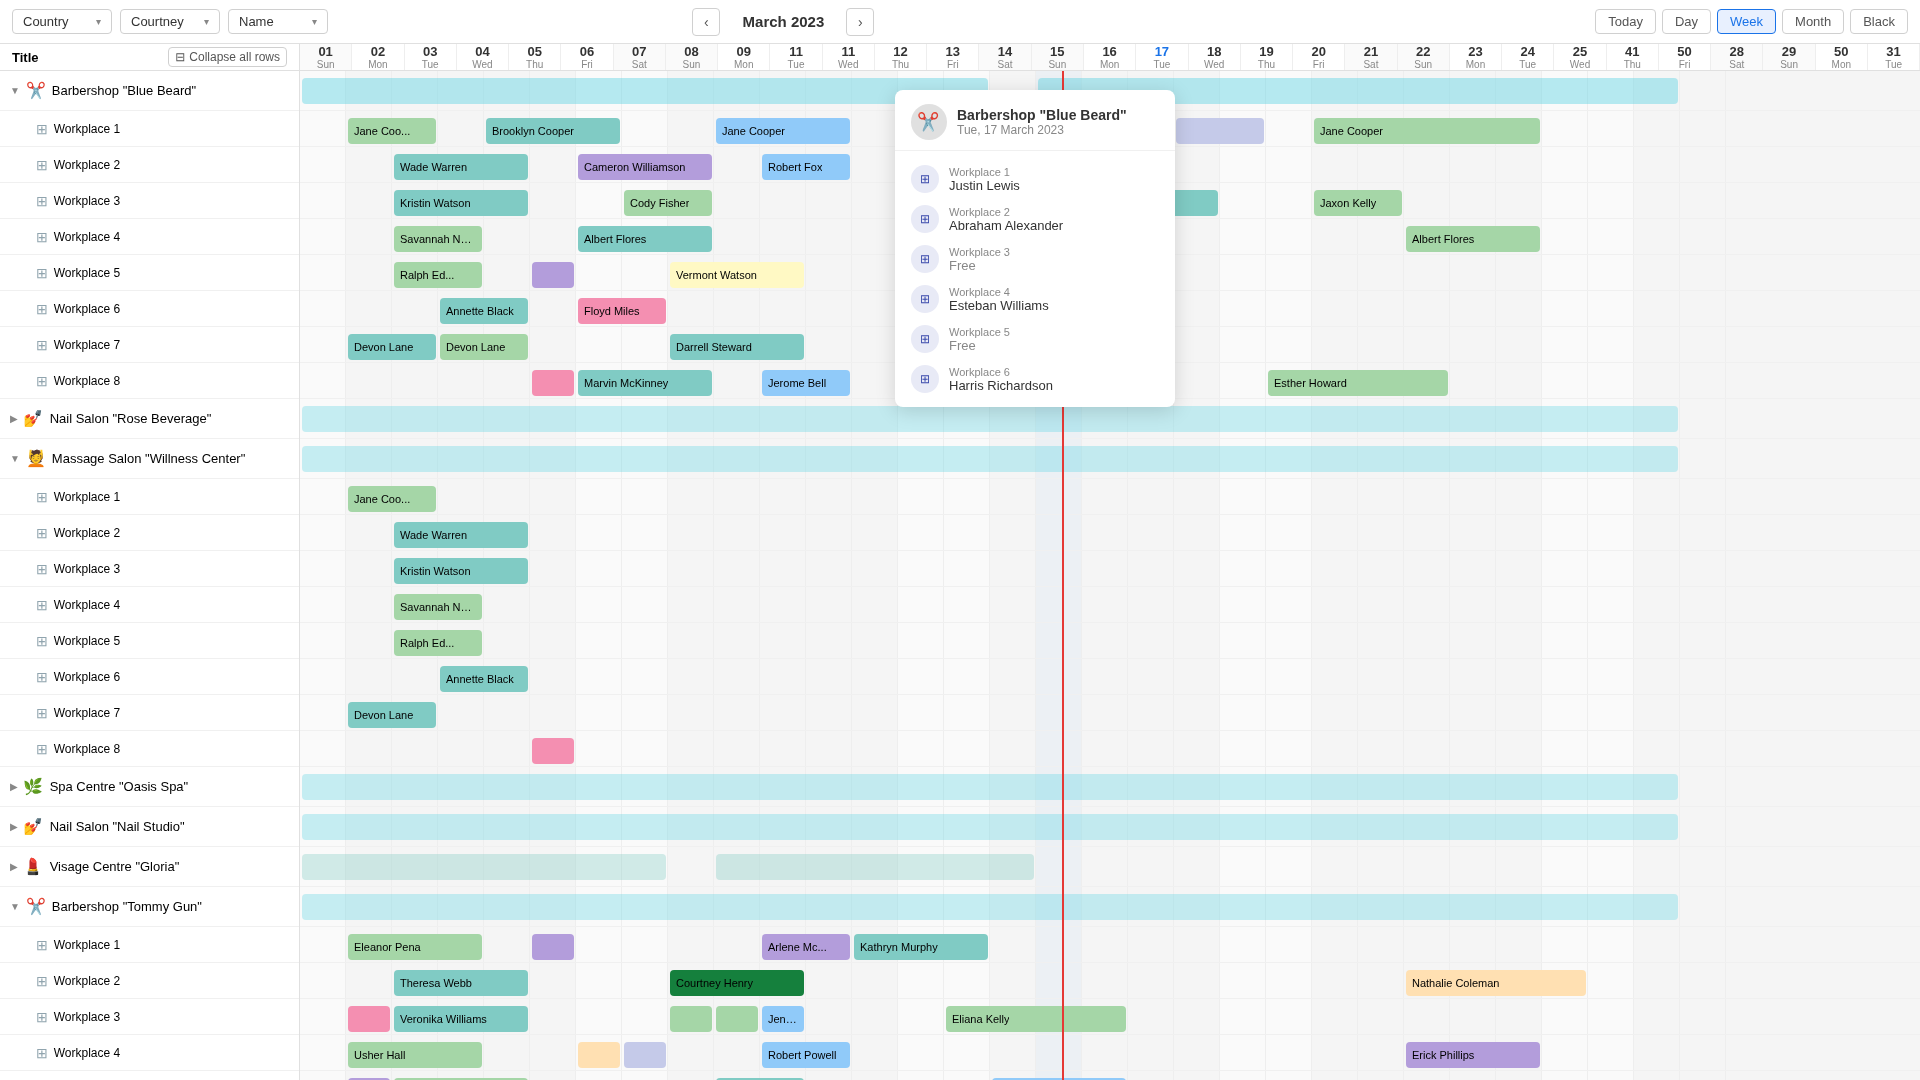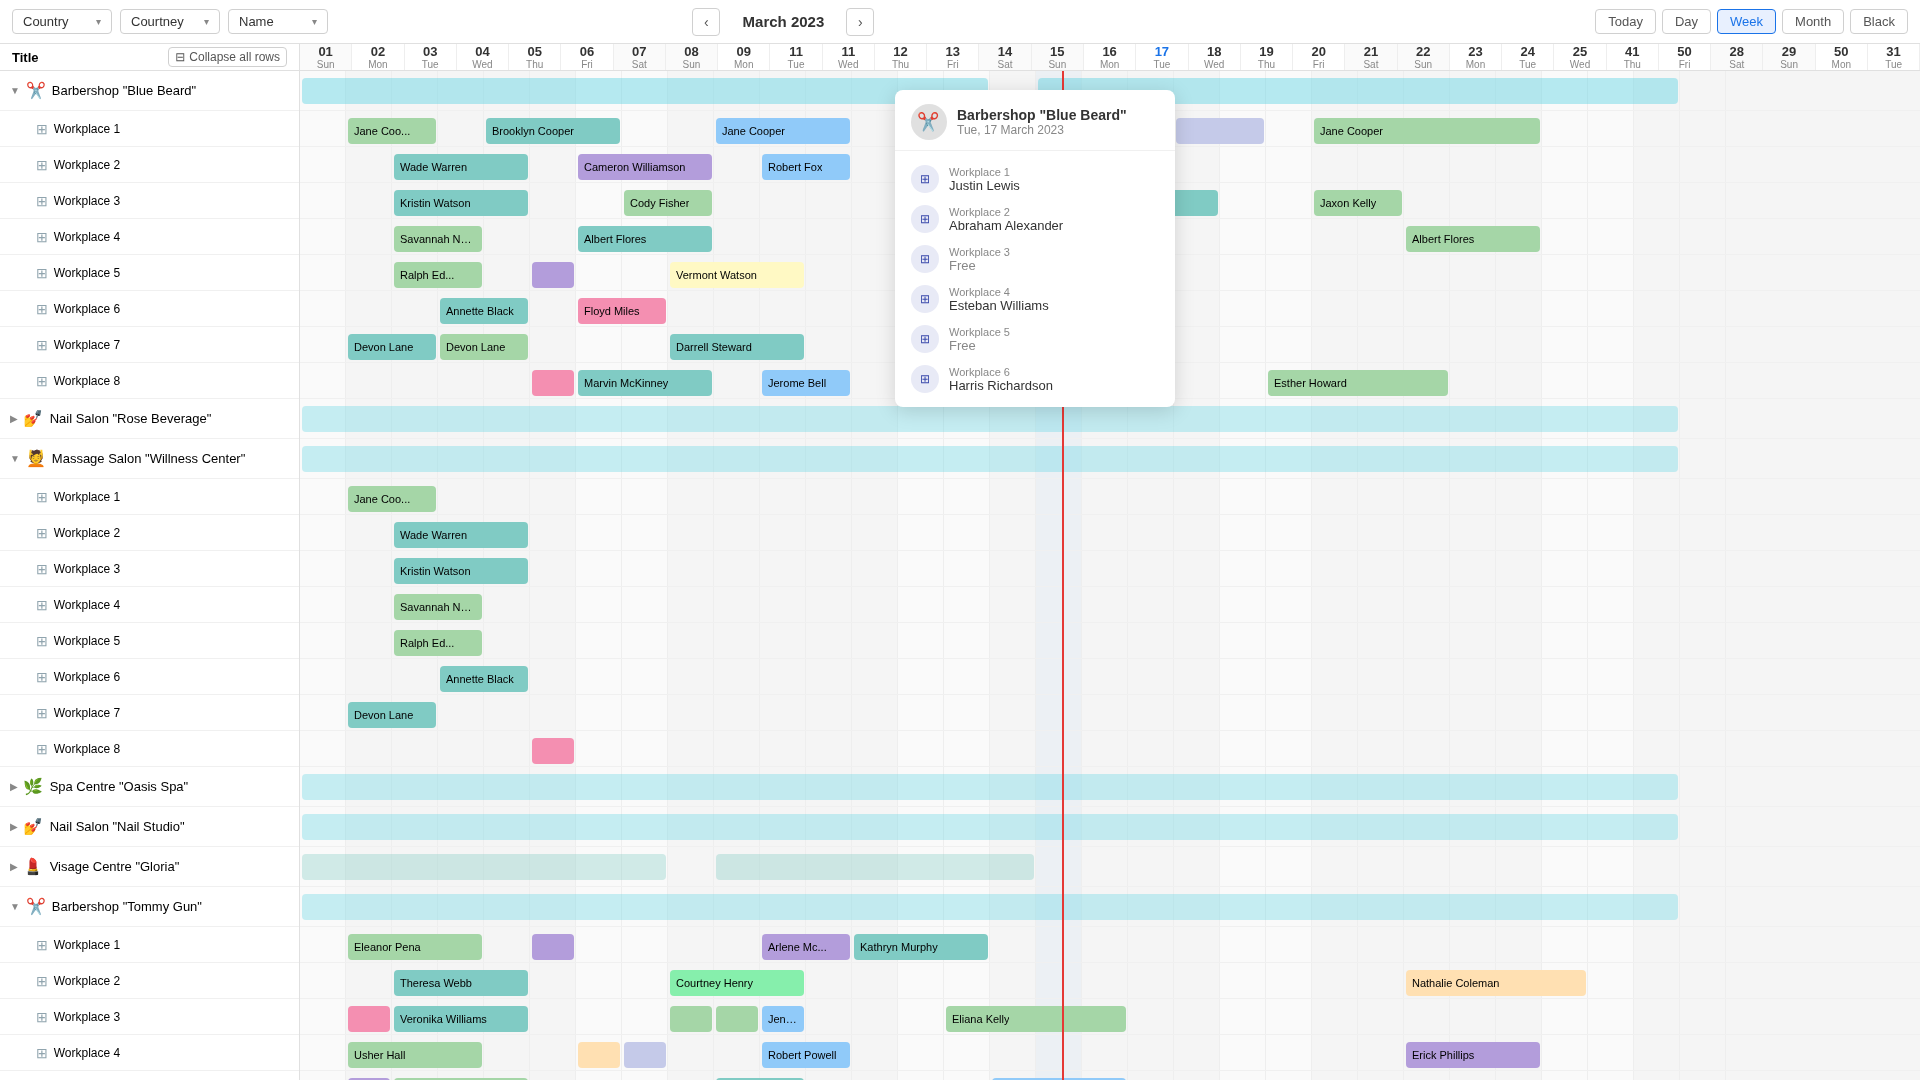--- a/index.html
+++ b/index.html
@@ -1347,21 +1347,21 @@
               <div style="min-width: 46px; width: 46px; border-right: 1px solid rgb(238, 238, 238); position: relative; background: transparent;"></div>
               <div style="min-width: 46px; width: 46px; border-right: 1px solid rgb(238, 238, 238); position: relative; background: transparent;"></div>
               <div style="min-width: 46px; width: 46px; border-right: 1px solid rgb(238, 238, 238); position: relative; background: transparent;"></div>
               <div style="min-width: 46px; width: 46px; border-right: 1px solid rgb(238, 238, 238); position: relative; background: rgb(250, 250, 250);"></div>
               <div style="min-width: 46px; width: 46px; border-right: 1px solid rgb(238, 238, 238); position: relative; background: rgb(250, 250, 250);"></div>
               <div style="min-width: 46px; width: 46px; border-right: 1px solid rgb(238, 238, 238); position: relative; background: transparent;"></div>
               <div style="min-width: 46px; width: 46px; border-right: 1px solid rgb(238, 238, 238); position: relative; background: transparent;"></div>
               <div style="position: absolute; height: 26px; top: 7px; left: 94px; width: 134px; border-radius: 4px; display: flex; align-items: center; padding: 0px 6px; font-size: 11px; font-weight: 500; overflow: hidden; white-space: nowrap; cursor: pointer; z-index: 2; background: rgb(128, 203, 196); opacity: 1;">
                 <span style="overflow: hidden; white-space: nowrap; text-overflow: ellipsis; font-size: 11px;">Theresa Webb</span>
               </div>
-              <div style="position: absolute; height: 26px; top: 7px; left: 370px; width: 134px; border-radius: 4px; display: flex; align-items: center; padding: 0px 6px; font-size: 11px; font-weight: 500; overflow: hidden; white-space: nowrap; cursor: pointer; z-index: 2; background: #86efac; opacity: 1;">
+              <div style="position: absolute; height: 26px; top: 7px; left: 370px; width: 134px; border-radius: 4px; display: flex; align-items: center; padding: 0px 6px; font-size: 11px; font-weight: 500; overflow: hidden; white-space: nowrap; cursor: pointer; z-index: 2; background: #15803d; opacity: 1;">
                 <span style="overflow: hidden; white-space: nowrap; text-overflow: ellipsis; font-size: 11px;">Courtney Henry</span>
               </div>
               <div style="position: absolute; height: 26px; top: 7px; left: 1106px; width: 180px; border-radius: 4px; display: flex; align-items: center; padding: 0px 6px; font-size: 11px; font-weight: 500; overflow: hidden; white-space: nowrap; cursor: pointer; z-index: 2; background: rgb(255, 224, 178); opacity: 1;">
                 <span style="overflow: hidden; white-space: nowrap; text-overflow: ellipsis; font-size: 11px;">Nathalie Coleman</span>
               </div>
             </div>
             <div style="height: 36px; display: flex; border-bottom: 1px solid rgb(240, 240, 240); position: relative;">
               <div style="min-width: 46px; width: 46px; border-right: 1px solid rgb(238, 238, 238); position: relative; background: rgb(250, 250, 250);"></div>
               <div style="min-width: 46px; width: 46px; border-right: 1px solid rgb(238, 238, 238); position: relative; background: transparent;"></div>
               <div style="min-width: 46px; width: 46px; border-right: 1px solid rgb(238, 238, 238); position: relative; background: transparent;"></div>

